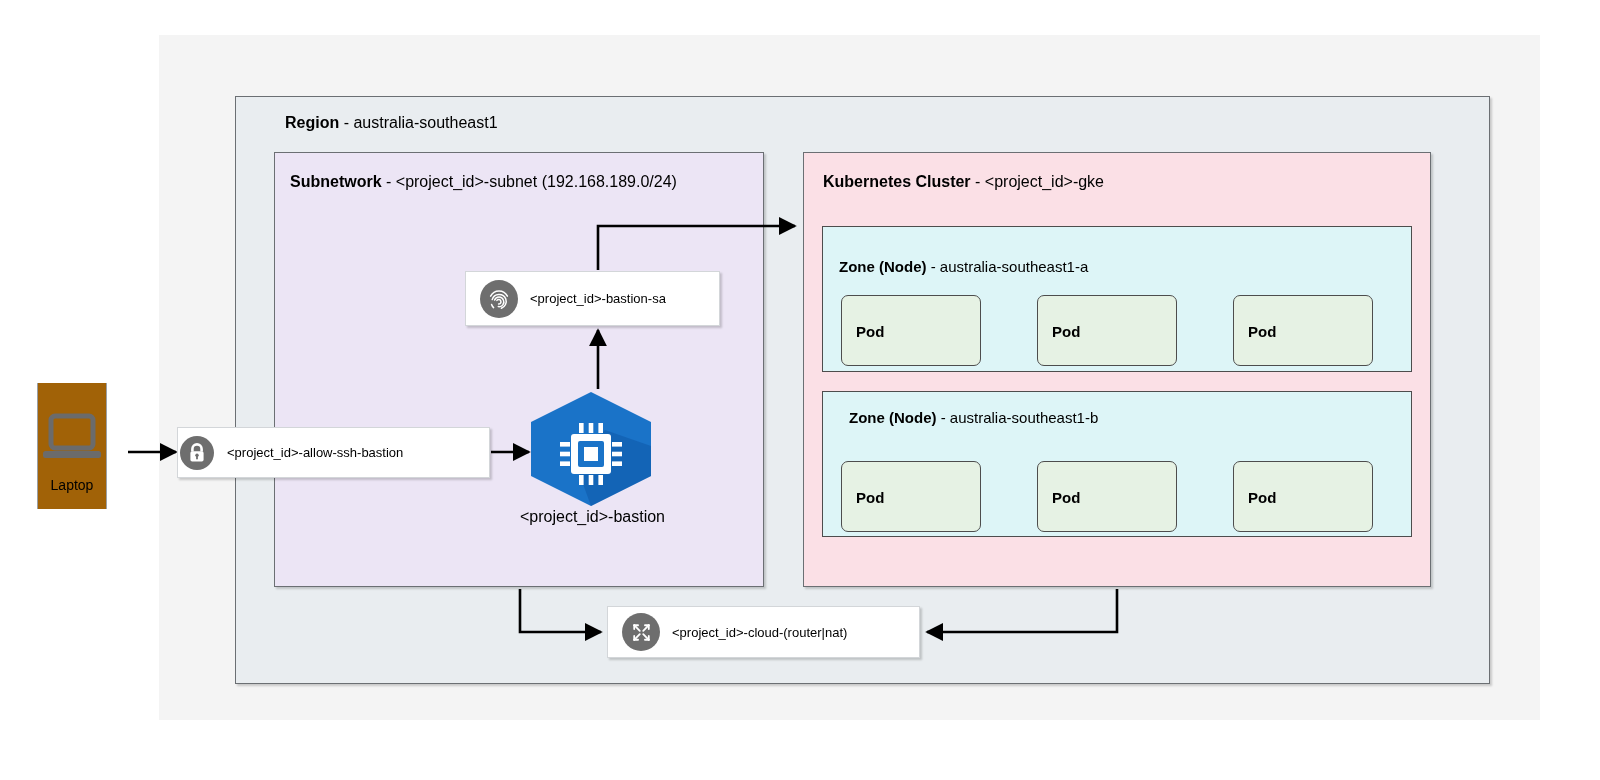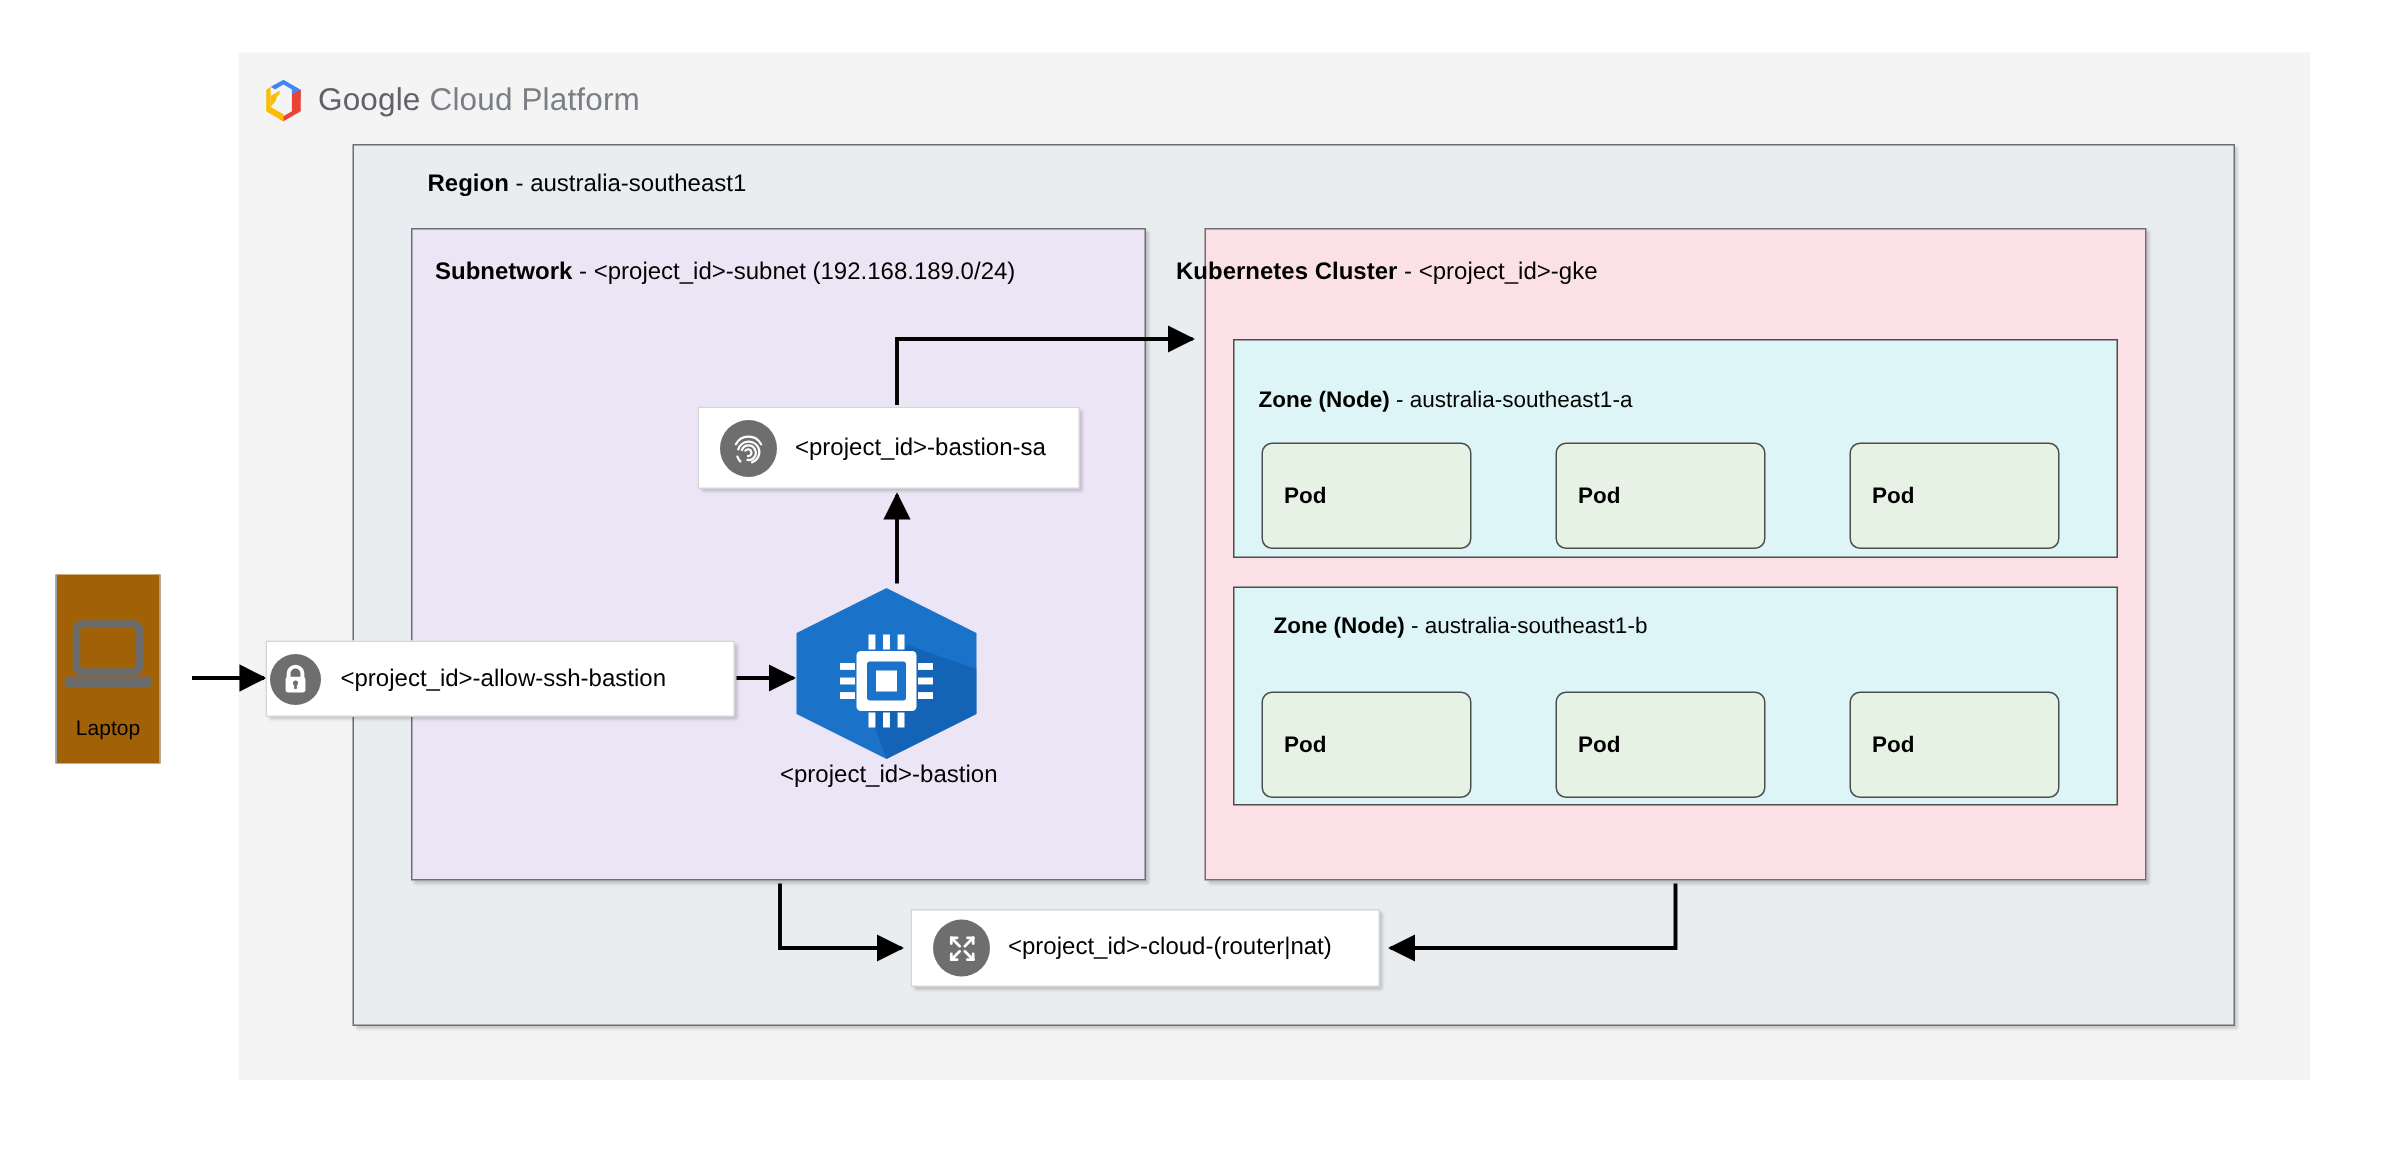--- a/index.html
+++ b/index.html
@@ -51,21 +51,21 @@
   }
   .subnet-title{left:290px;top:173px;}
 
   
   .gke-box{
     position:absolute;left:803px;top:152px;width:628px;height:435px;
     background:#fbe0e6;border:1.5px solid #6b6f73;
     box-shadow:2px 2px 2px rgba(0,0,0,0.18);
     box-sizing:border-box;
   }
-  .gke-title{left:784px;top:173px;}
+  .gke-title{left:823px;top:173px;}
 
   
   .zone-box{
     position:absolute;left:822px;width:590px;height:146px;
     background:#ddf5f7;border:1.2px solid #4d4d4d;
     box-sizing:border-box;
   }
   .zone-a{top:226px;}
   .zone-b{top:391px;}
   .zone-title{font-size:15px;}
@@ -105,21 +105,21 @@
   .card{
     position:absolute;background:#ffffff;
     border:1px solid #d3d6d9;
     box-shadow:2px 2px 2px rgba(0,0,0,0.18);
     display:flex;align-items:center;box-sizing:border-box;
   }
   .card .circ{
     flex:0 0 auto;border-radius:50%;background:#6e6e6e;
     display:flex;align-items:center;justify-content:center;
   }
-  .card .card-label{font-size:16px;white-space:nowrap;color:#000;}
+  .card .card-label{font-size:13px;white-space:nowrap;color:#000;}
 
   .firewall-card{left:177px;top:427px;width:313px;height:51px;padding-left:2px;}
   .firewall-card .circ{width:34px;height:34px;}
   .firewall-card .card-label{margin-left:13px;}
 
   .sa-card{left:465px;top:271px;width:255px;height:55px;padding-left:14px;}
   .sa-card .circ{width:38px;height:38px;}
   .sa-card .card-label{margin-left:12px;}
 
   .router-card{left:607px;top:606px;width:313px;height:52px;padding-left:14px;}
@@ -135,36 +135,20 @@
 
   svg.edges{position:absolute;left:0;top:0;width:1600px;height:780px;pointer-events:none;}
 </style>
 </head>
 <body>
 
 <div class="canvas">
 
   <div class="gcp-panel"></div>
 
-  <div class="gcp-logo-row">
-    <span class="gcp-hex">
-      <svg width="28" height="30" viewBox="0 0 28 30">
-        <path d="M14 1.2 L25.5 7.9 L25.5 14.2 L19.6 10.8 L19.6 7.6 L14 4.4 L8.4 7.6 L5.4 5.9 Z" fill="#4285f4"></path>
-        <path d="M25.5 7.9 L25.5 22.1 L14 28.8 L11.0 27.1 L19.6 22.1 L19.6 10.8 Z" fill="#ea4335"></path>
-        <path d="M14 28.8 L2.5 22.1 L2.5 7.9 L5.4 5.9 L5.4 19.3 L14 24.3 Z" fill="#fbbc05"></path>
-        <path d="M5.4 19.3 L5.4 12.0 L11.4 8.5 L11.4 12.1 Z" fill="#fbbc05"></path>
-        <path d="M14 24.3 L11.0 27.1 L2.5 22.1 L5.4 19.3 Z" fill="#fbbc05"></path>
-        <circle cx="14" cy="15" r="5.0" fill="#f4f4f4"></circle>
-      </svg>
-    </span>
-    <span class="gcp-wordmark">
-      <span class="gcp-word-google">Google</span>
-      <span class="gcp-word-cloud">Cloud Platform</span>
-    </span>
-  </div>
 
   <div class="region-box"></div>
   <div class="box-title region-title">
     <b>Region</b><span> - </span><span>australia-southeast1</span>
   </div>
 
   <div class="subnet-box"></div>
   <div class="box-title subnet-title">
     <b>Subnetwork</b><span> - </span><span>&lt;project_id&gt;-subnet (192.168.189.0/24)</span>
   </div>

